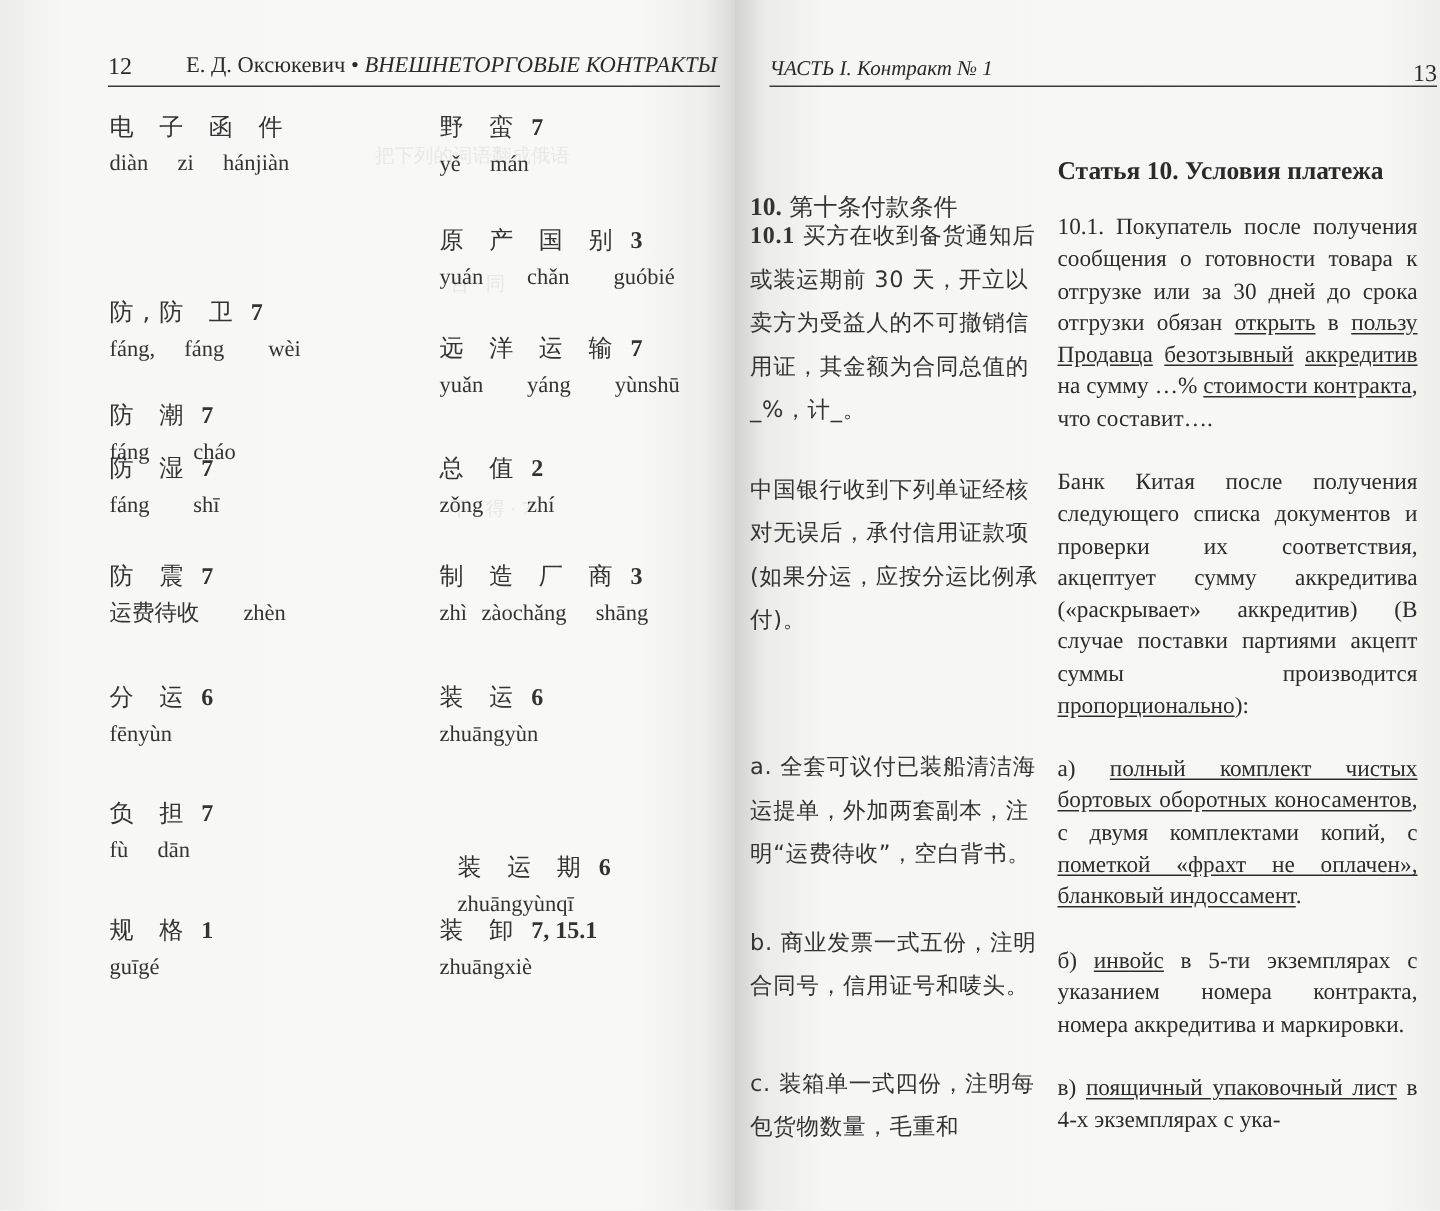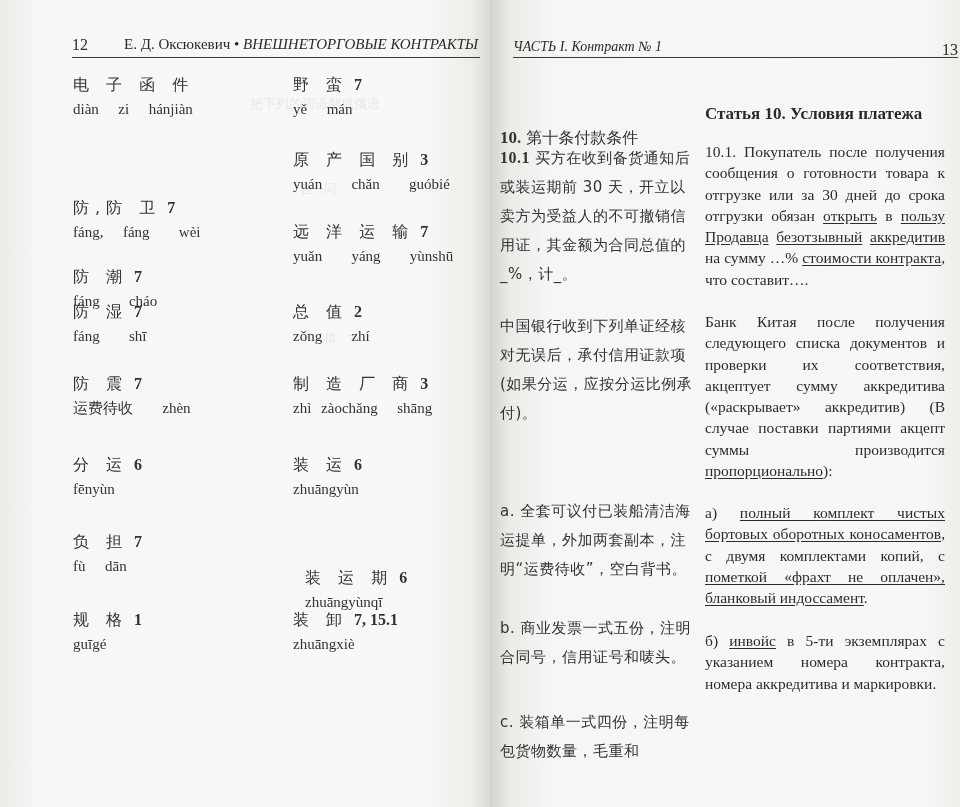--- a/index.html
+++ b/index.html
@@ -142,14 +142,15 @@
     <div class="zh" style="left:10px;top:143px;width:195px;"><span class="bold-num">10.1</span><span> 买方在收到备货通知后或装运期前 30 天，开立以卖方为受益人的不可撤销信用证，其金额为合同总值的_%，计_。</span></div>
     <div class="zh" style="left:10px;top:312px;width:195px;"><span>中国银行收到下列单证经核对无误后，承付信用证款项(如果分运，应按分运比例承付)。</span></div>
     <div class="zh" style="left:10px;top:497px;width:195px;"><span>a.  全套可议付已装船清洁海运提单，外加两套副本，注明“运费待收”，空白背书。</span></div>
     <div class="zh" style="left:10px;top:614px;width:195px;"><span>b.  商业发票一式五份，注明合同号，信用证号和唛头。</span></div>
     <div class="zh" style="left:10px;top:708px;width:195px;"><span>c.  装箱单一式四份，注明每包货物数量，毛重和</span></div>
 
     <div class="ru" id="ru1" style="left:215px;top:141px;width:240px;"><span>10.1. Покупатель после получения сообщения о готовности товара к отгрузке или за 30 дней до срока отгрузки обязан </span><u>открыть</u><span> в </span><u>пользу</u><span> </span><u>Продавца</u><span> </span><u>безотзывный</u><span> </span><u>аккредитив</u><span> на сумму …% </span><u>стоимости контракта</u><span>, что составит….</span></div>
     <div class="ru" id="ru2" style="left:215px;top:311px;width:240px;"><span>Банк Китая после получения следующего списка документов и проверки их соответствия, акцептует сумму аккредитива («раскрывает» аккредитив) (В случае поставки партиями акцепт суммы производится </span><u>пропорционально</u><span>):</span></div>
     <div class="ru" id="rua" style="left:215px;top:502px;width:240px;"><span>а) </span><u>полный комплект чистых бортовых оборотных коносаментов</u><span>, с двумя комплектами копий, с </span><u>пометкой «фрахт не оплачен», бланковый индоссамент</u><span>.</span></div>
     <div class="ru" id="rub" style="left:215px;top:630px;width:240px;"><span>б) </span><u>инвойс</u><span> в 5-ти экземплярах с указанием номера контракта, номера аккредитива и маркировки.</span></div>
+    <div class="ru" id="ruc" style="left:215px;top:715px;width:240px;"><span>в) </span><u>поящичный упаковочный лист</u><span> в 4-х экземплярах с ука-</span></div>
   </div>
 </div>
 
 </body></html>

